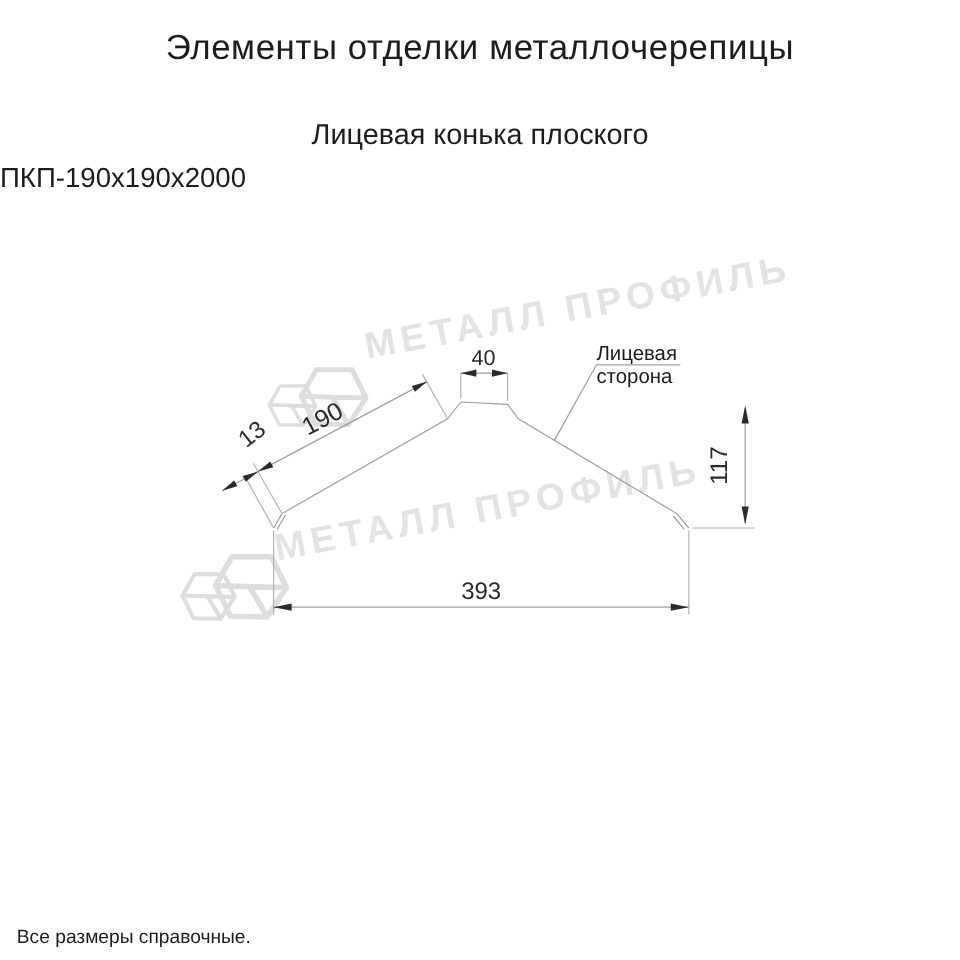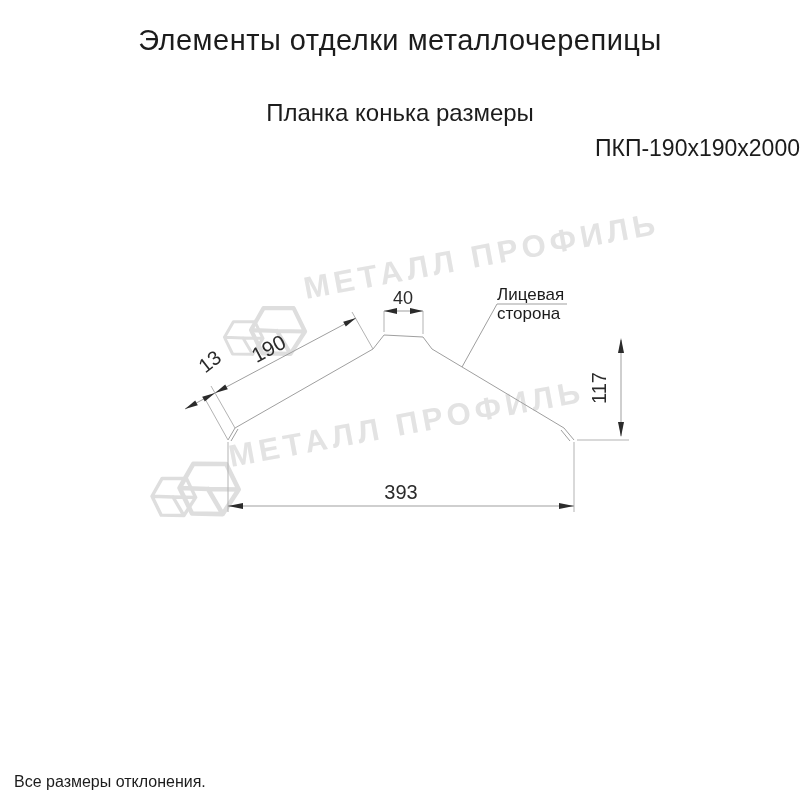--- a/index.html
+++ b/index.html
@@ -2,39 +2,39 @@
 <html><head>
 <meta charset="utf-8">
 <style>
   html,body{margin:0;padding:0;background:#ffffff;}
   .page{position:relative;width:800px;height:800px;background:#fff;overflow:hidden;
         font-family:"Liberation Sans", sans-serif;color:#1c1c1c;}
   .title{position:absolute;top:24px;left:0;width:800px;text-align:center;
          font-size:29px;letter-spacing:0.5px;color:#1c1c1c;}
   .subtitle{position:absolute;top:99px;left:0;width:800px;text-align:center;
          font-size:24px;color:#1c1c1c;}
-  .model{position:absolute;top:135px;left:0;width:800px;text-align:right;
+  .model{position:absolute;top:135px;left:0;width:800px;text-align:left;
          font-size:23px;color:#1c1c1c;}
   .footer{position:absolute;left:14px;bottom:8px;font-size:16px;line-height:20px;color:#1c1c1c;}
   svg{position:absolute;top:0;left:0;}
   .dwg-line{stroke:#9f9f9f;stroke-width:1;fill:none;}
   .ext-line{stroke:#b3b3b3;stroke-width:1;fill:none;}
   .arrow{fill:#2b2b2b;stroke:none;}
   .dim-text{fill:#2b2b2b;font-family:"Liberation Sans",sans-serif;}
   .label-text{fill:#1c1c1c;font-family:"Liberation Sans",sans-serif;font-size:17px;}
   .wm-text{fill:#e3e3e3;font-family:"Liberation Sans",sans-serif;font-weight:bold;}
   .wm-box{stroke:#dedede;stroke-width:4;fill:none;stroke-linejoin:round;stroke-linecap:round;}
 </style>
 </head>
 <body>
 
 <div class="page">
 
   <div class="title">Элементы отделки металлочерепицы</div>
-  <div class="subtitle">Планка конька размеры</div>
+  <div class="subtitle">Лицевая конька плоского</div>
   <div class="model">ПКП-190х190х2000</div>
 
   <svg width="800" height="800" viewBox="0 0 800 800">
     <defs>
       <path id="wmbox" d="M -24 -6 L -8 -24 L 20 -18 L 26 6 L 8 24 L -18 18 Z M -24 -6 L 0 0 L 26 6 M 0 0 L 8 24"></path>
     </defs>
 
     <g>
       <use href="#wmbox" class="wm-box" transform="translate(243,338) rotate(-12) scale(0.75)"></use>
       <use href="#wmbox" class="wm-box" transform="translate(277,331) rotate(-12) scale(1.05)"></use>
@@ -96,16 +96,16 @@
     </g>
 
     <g>
       <path class="dwg-line" d="M 567,304 L 497,304 L 462,367"></path>
       <text class="label-text" x="497" y="300">Лицевая</text>
       <text class="label-text" x="497" y="319">сторона</text>
     </g>
   </svg>
 
   <div class="footer">
-    <div>Все размеры отклонения.</div>
+    <div>Все размеры справочные.</div>
   </div>
 
 </div>
 
 </body></html>

